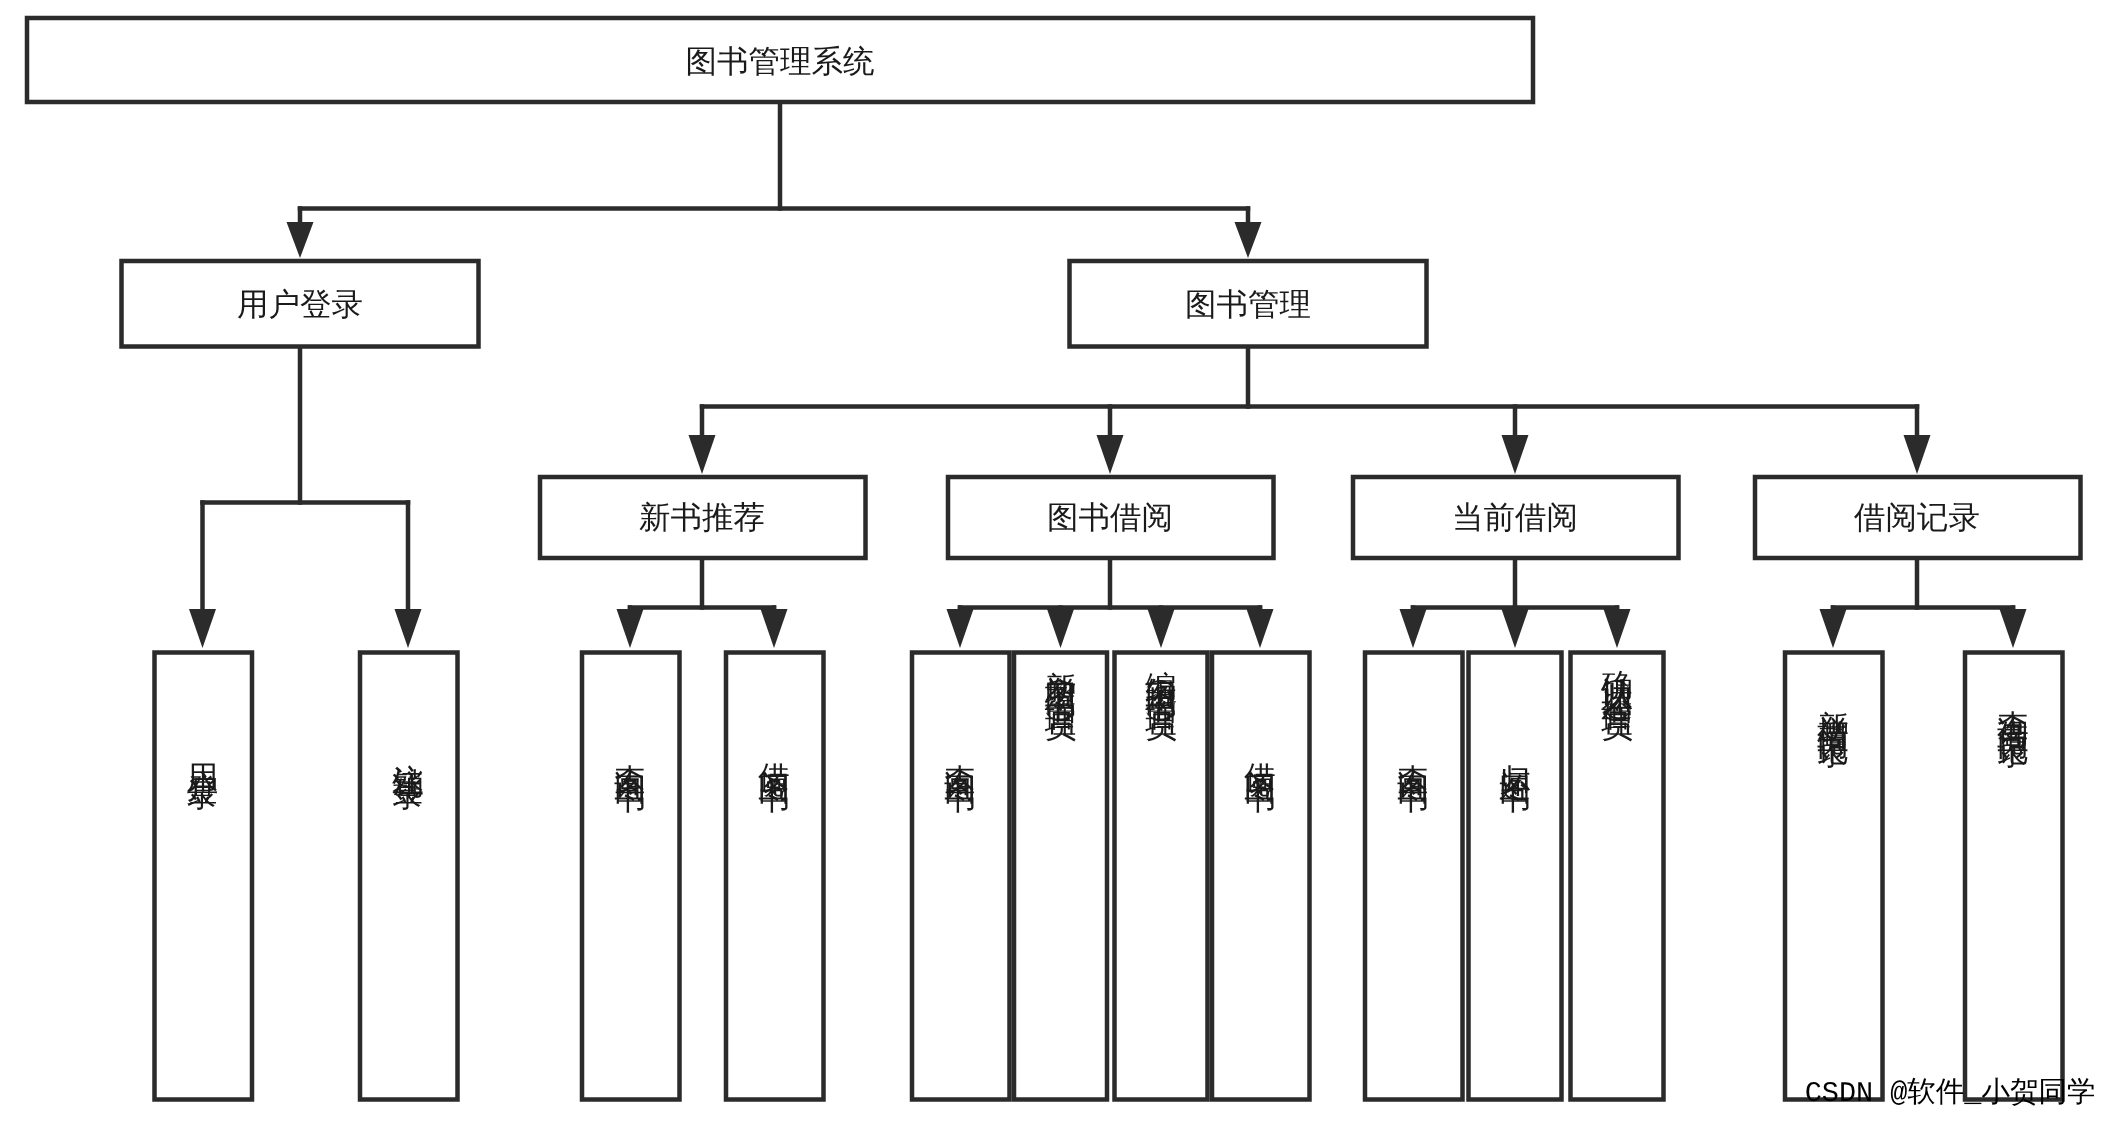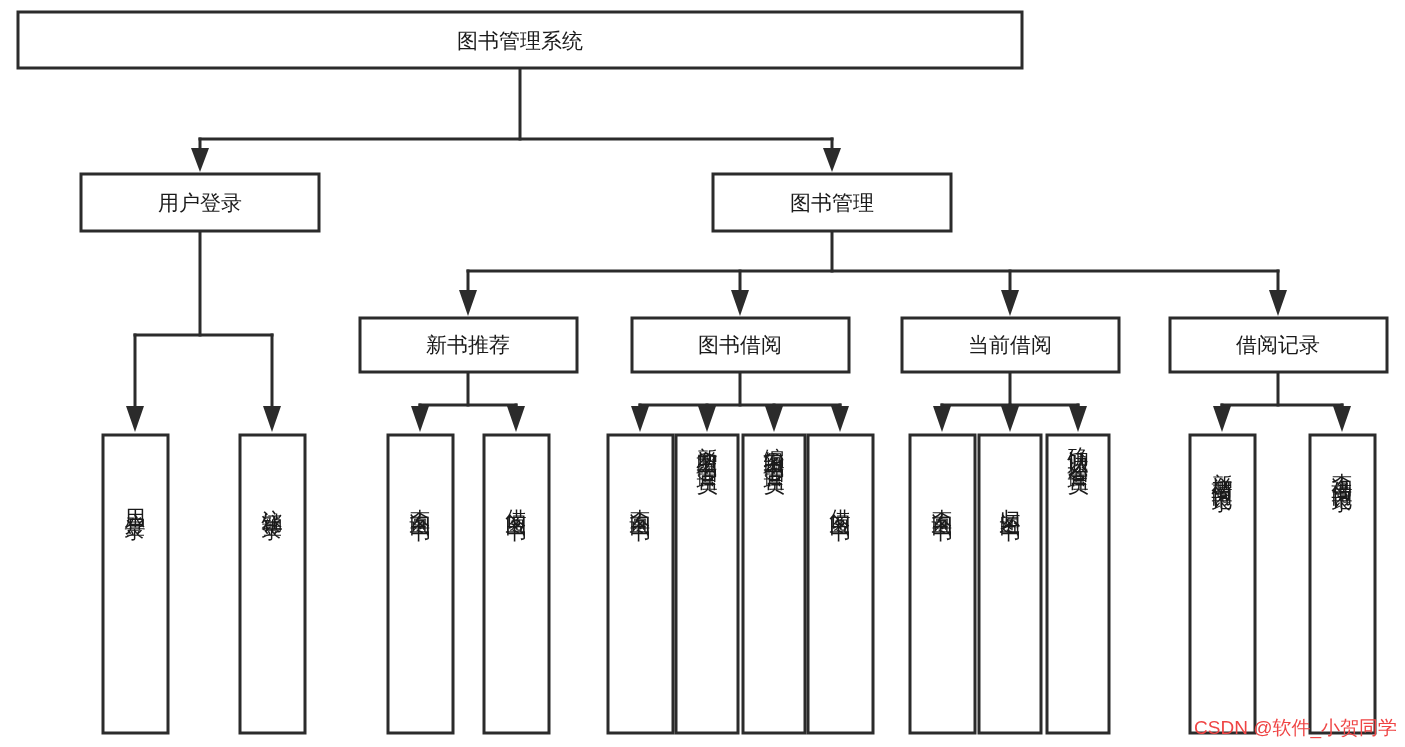--- a/index.html
+++ b/index.html
@@ -54,23 +54,23 @@
     fill: #1a1a1a;
     text-anchor: middle;
     writing-mode: vertical-rl;
     glyph-orientation-vertical: 0;
     letter-spacing: 4px;
   }
   .watermark-text {
     position: absolute;
     right: 8px;
     bottom: 6px;
-    font-family: Liberation Sans, sans-serif;
+    font-family: Liberation Mono, monospace;
     font-size: 19px;
-    color: #ef4444;
+    color: #000000;
     white-space: nowrap;
     pointer-events: none;
     user-select: none;
   }
 </style>
 </head>
 <body>
 
 <div id="diagram-root">
 

